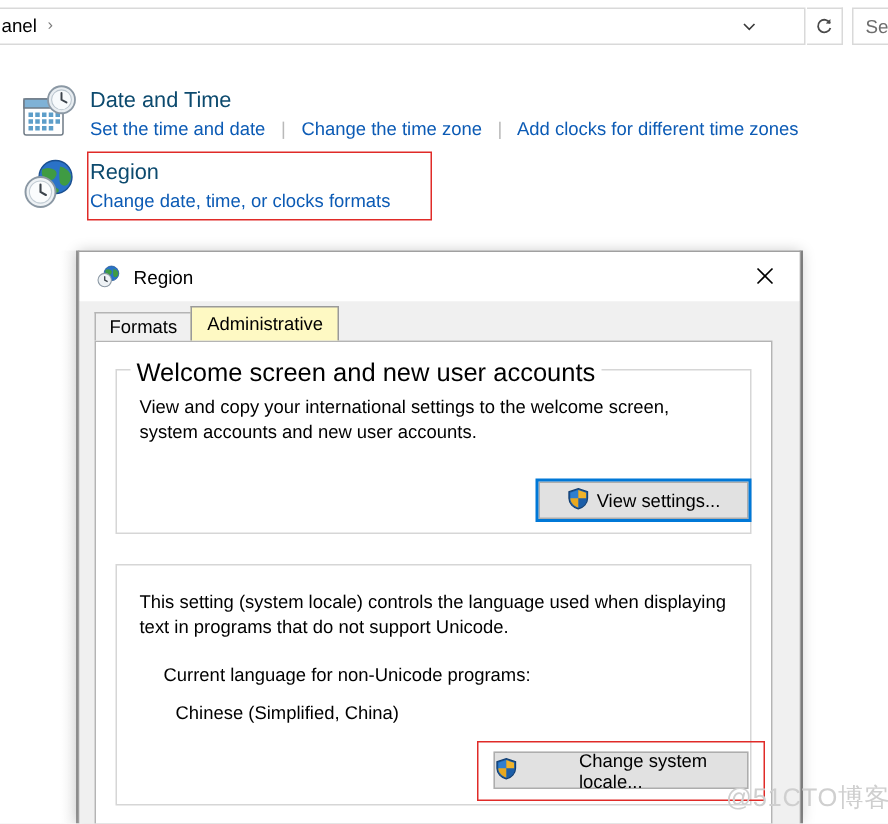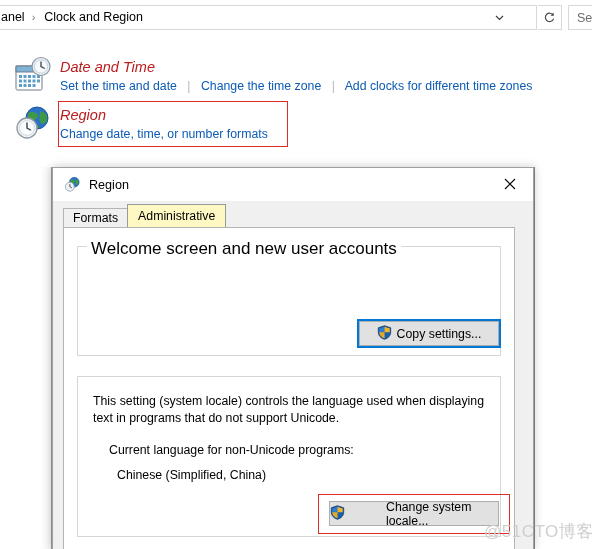--- a/index.html
+++ b/index.html
@@ -106,25 +106,24 @@
     width: 38px; height: 38px;
     position: relative;
     flex: 0 0 38px;
     margin-right: 8px;
   }
 
   .cp-item-text { padding-top: 2px; }
 
   .cp-title {
     font-size: 14.5px;
-    color: #b91c1c;
+    color: #0c4a6e;
     line-height: 19px;
     margin-bottom: 1px;
     font-family: "Liberation Sans", sans-serif;
-    font-style: italic;
   }
   .cp-links {
     font-size: 12.3px;
     line-height: 17px;
     color: #0c5bb5;
     white-space: nowrap;
   }
   .cp-links a {
     color: #0c5bb5;
     text-decoration: none;
@@ -340,21 +339,20 @@
   }
 </style>
 </head>
 <body>
 
 <div id="cp-window">
 
   <div id="addressbar">
     <span class="crumb" id="crumb-first">anel</span>
     <span class="crumb-sep">›</span>
-    <span class="crumb" id="crumb-last">Clock and Region</span>
     <span id="addr-chevron">
       <svg width="11" height="11" viewBox="0 0 11 11" aria-hidden="true">
         <path d="M2 4 L5.5 7.5 L9 4" fill="none" stroke="#3a3a3a" stroke-width="1.1"></path>
       </svg>
     </span>
   </div>
 
   <div id="refresh-btn">
     <svg width="13" height="13" viewBox="0 0 13 13" aria-hidden="true">
       <path d="M10.3 4.4 A4.2 4.2 0 1 0 10.6 7.6" fill="none" stroke="#4a4a4a" stroke-width="1.2"></path>
@@ -413,21 +411,21 @@
         <path d="M18 21 Q22 20 25 22 Q26 24 23 25 Q19 24 18 21 Z" fill="#3f9b43"></path>
         <circle cx="23" cy="14" r="11" fill="none" stroke="#1a4f8f" stroke-width="0.9"></circle>
         <circle cx="13" cy="24" r="10" fill="#eef2f5" stroke="#8b98a4" stroke-width="1.3"></circle>
         <circle cx="13" cy="24" r="7.4" fill="#fafcfd" stroke="#c2ccd4" stroke-width="0.7"></circle>
         <path d="M13 19 L13 24 L16.6 26" fill="none" stroke="#3b434b" stroke-width="1.4" stroke-linecap="round"></path>
       </svg>
     </div>
     <div class="cp-item-text">
       <div class="cp-title">Region</div>
       <div class="cp-links">
-        <a href="#">Change date, time, or number formats</a>
+        <a href="#">Change date, time, or clocks formats</a>
       </div>
     </div>
   </div>
 
   <div id="region-annotation"></div>
 
   <div id="left-shade"></div>
   <div id="right-shade"></div>
 
   <div id="region-dialog">
@@ -455,32 +453,33 @@
 
       <div id="tabstrip">
         <div class="tab">Formats</div>
         <div class="tab active">Administrative</div>
       </div>
 
       <div id="tabpanel">
 
         <div class="groupbox" id="gb-welcome">
           <div class="gb-legend">Welcome screen and new user accounts</div>
+          <div class="gb-text" id="welcome-desc">View and copy your international settings to the welcome screen, system accounts and new user accounts.</div>
 
           <div class="win-button" id="btn-copy-settings">
             <span class="shield">
               <svg width="15" height="15" viewBox="0 0 16 16" aria-hidden="true">
                 <path d="M8 0.8 L14.6 3 L14.6 7.6 C14.6 11.4 11.6 14.2 8 15.2 C4.4 14.2 1.4 11.4 1.4 7.6 L1.4 3 Z" fill="#1c5ea8"></path>
                 <path d="M8 1.8 L8 14.2 C5 13.2 2.4 10.8 2.4 7.6 L2.4 3.7 Z" fill="#2f7fd0"></path>
                 <path d="M8 1.8 L13.6 3.7 L13.6 7.6 L8 7.6 Z" fill="#f0b32a"></path>
                 <path d="M2.4 7.6 L8 7.6 L8 14.2 C5 13.2 2.4 10.8 2.4 7.6 Z" fill="#e8a81f"></path>
                 <path d="M8 0.8 L14.6 3 L14.6 7.6 C14.6 11.4 11.6 14.2 8 15.2 C4.4 14.2 1.4 11.4 1.4 7.6 L1.4 3 Z" fill="none" stroke="#123f72" stroke-width="0.9"></path>
               </svg>
             </span>
-            <span>Copy settings...</span>
+            <span>View settings...</span>
           </div>
           <div id="btn-copy-focus"></div>
         </div>
 
         <div class="groupbox" id="gb-language">
           <div class="gb-text" id="lang-desc">This setting (system locale) controls the language used when displaying text in programs that do not support Unicode.</div>
           <div class="gb-text" id="lang-current-label">Current language for non-Unicode programs:</div>
           <div class="gb-text" id="lang-current-value">Chinese (Simplified, China)</div>
 
           <div class="win-button" id="btn-change-locale">

